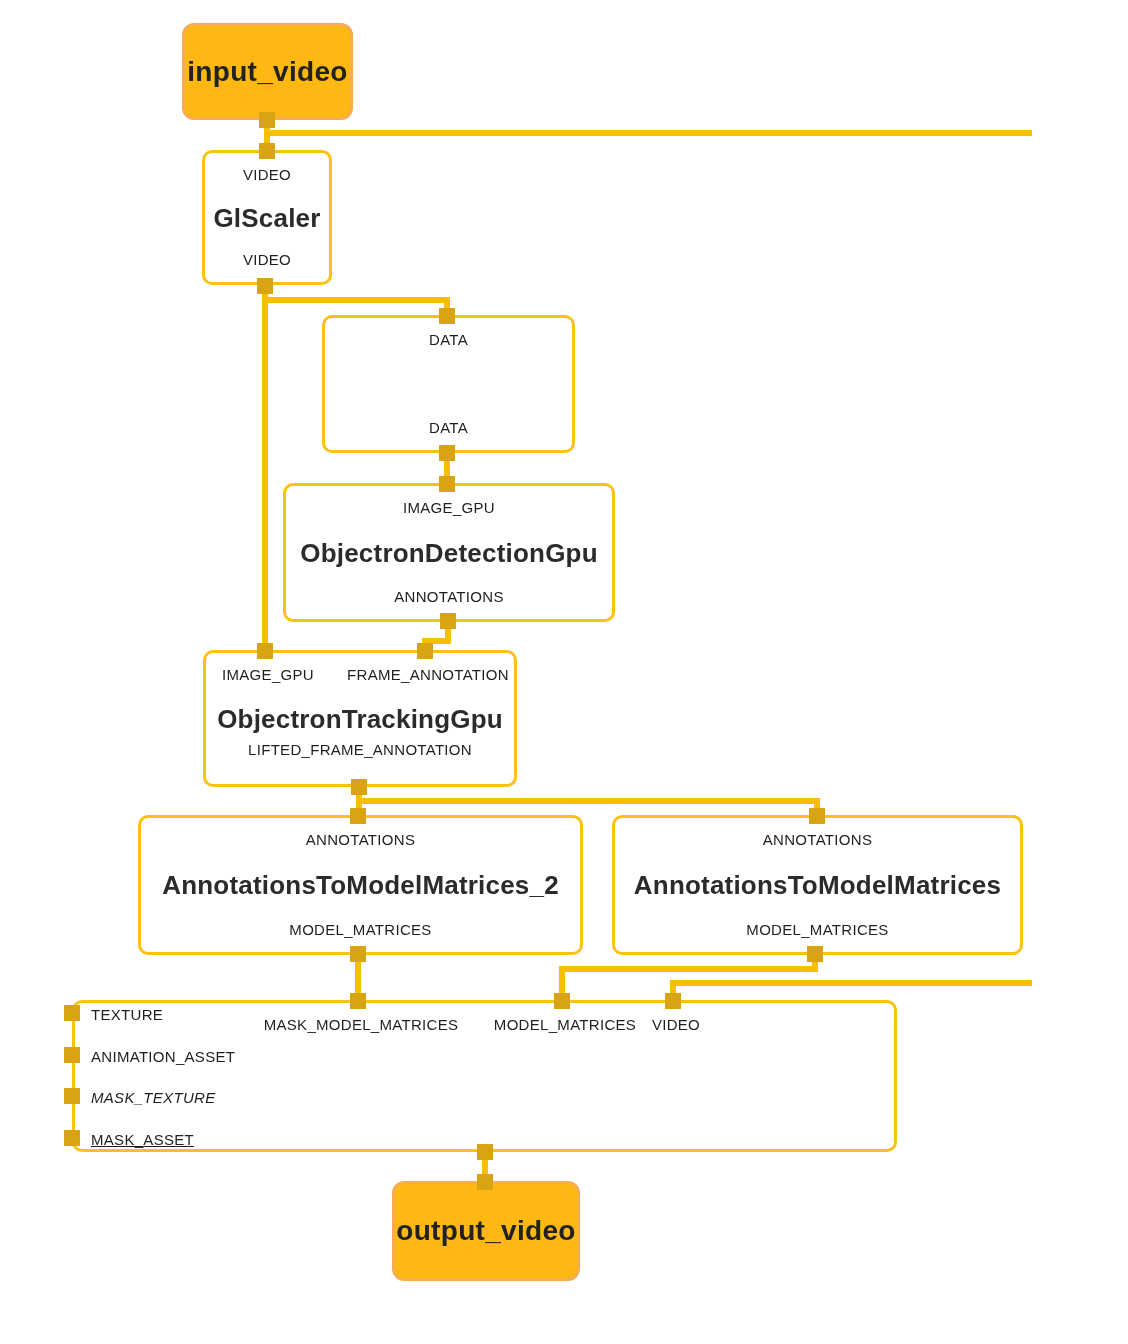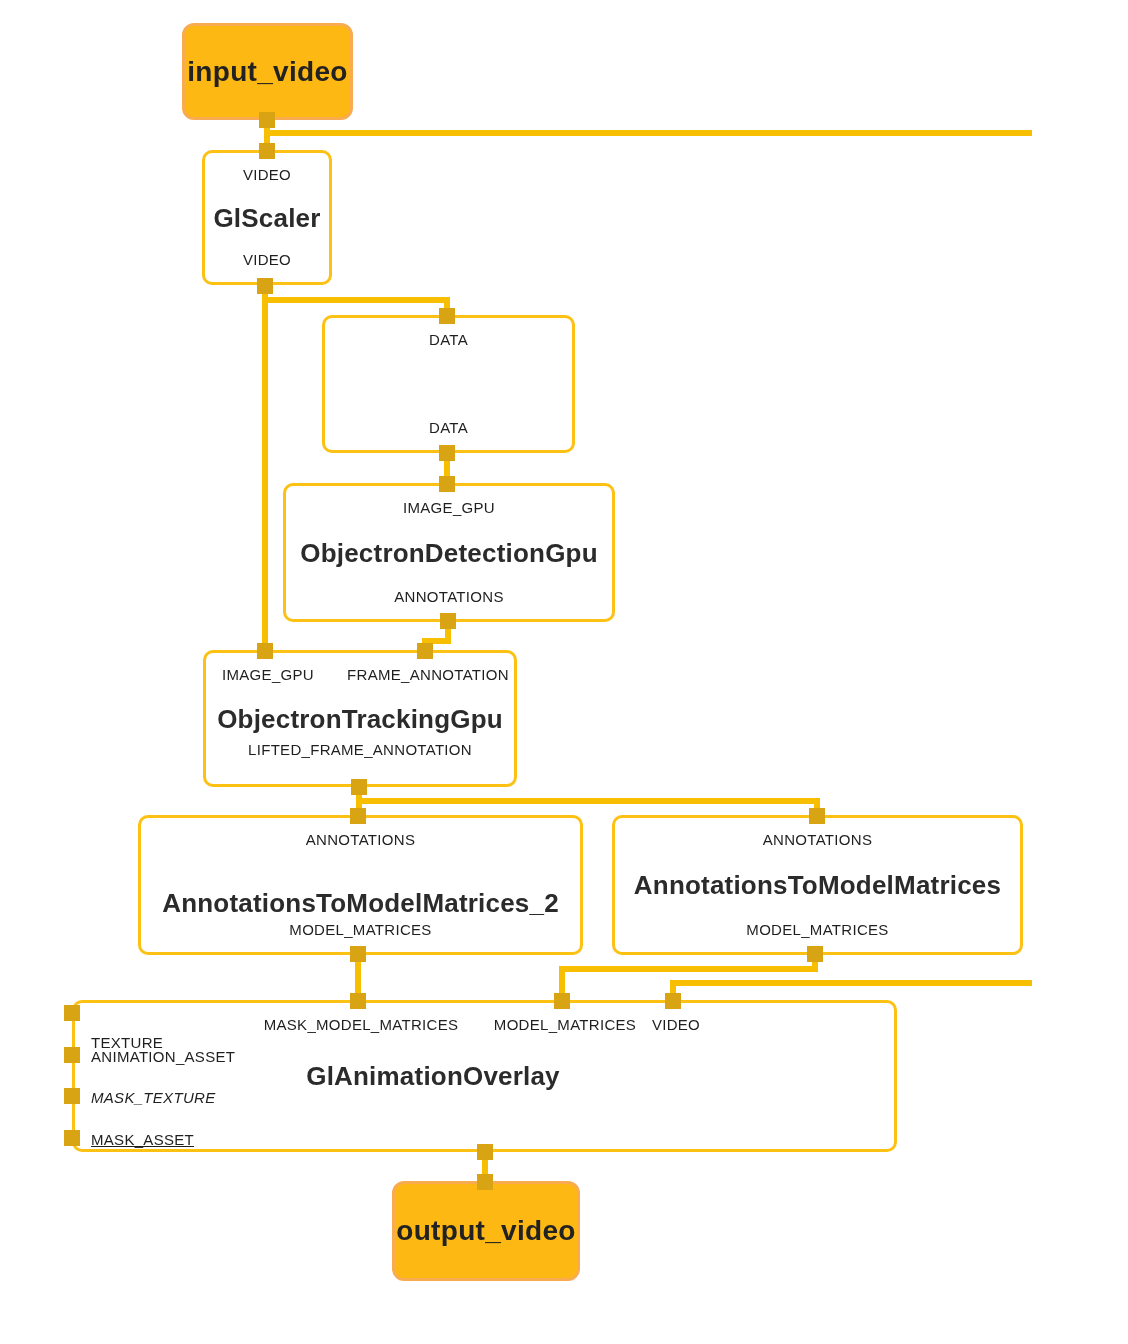--- a/index.html
+++ b/index.html
@@ -97,39 +97,38 @@
 
   <div class="node" style="left:203px;top:650px;width:314px;height:137px;">
     <div class="plabel center" style="left:62px;top:12px;">IMAGE_GPU</div>
     <div class="plabel center" style="left:222px;top:12px;">FRAME_ANNOTATION</div>
     <div class="title" style="left:50%;top:50%;">ObjectronTrackingGpu</div>
     <div class="plabel center" style="left:50%;bottom:24px;">LIFTED_FRAME_ANNOTATION</div>
   </div>
 
   <div class="node" style="left:138px;top:815px;width:445px;height:140px;">
     <div class="plabel center" style="left:50%;top:12px;">ANNOTATIONS</div>
-    <div class="title" style="left:50%;top:50%;margin-top:18px;">AnnotationsToModelMatrices_2</div>
+    <div class="title" style="left:50%;top:50%;">AnnotationsToModelMatrices_2</div>
     <div class="plabel center" style="left:50%;bottom:12px;">MODEL_MATRICES</div>
   </div>
 
   <div class="node" style="left:612px;top:815px;width:411px;height:140px;">
     <div class="plabel center" style="left:50%;top:12px;">ANNOTATIONS</div>
     <div class="title" style="left:50%;top:50%;">AnnotationsToModelMatrices</div>
     <div class="plabel center" style="left:50%;bottom:12px;">MODEL_MATRICES</div>
   </div>
 
   <div class="node" style="left:72px;top:1000px;width:825px;height:152px;">
     <div class="plabel center" style="left:286px;top:12px;">MASK_MODEL_MATRICES</div>
     <div class="plabel center" style="left:490px;top:12px;">MODEL_MATRICES</div>
     <div class="plabel center" style="left:601px;top:12px;">VIDEO</div>
-    <div class="plabel" style="left:16px;top:2px;margin-top:28px;">TEXTURE</div>
+    <div class="plabel" style="left:16px;top:2px;">TEXTURE</div>
     <div class="plabel" style="left:16px;top:44px;">ANIMATION_ASSET</div>
     <div class="plabel" style="left:16px;top:85px;font-style:italic;">MASK_TEXTURE</div>
     <div class="plabel" style="left:16px;top:127px;text-decoration:underline;">MASK_ASSET</div>
-    <div class="title" style="left:358px;top:73px;">GlAnimationOverlay</div>
   </div>
 
   <div class="io-node" style="left:392px;top:1181px;width:188px;height:100px;">
     <div class="io-title">output_video</div>
   </div>
 
   <div class="port" style="left:259px;top:112px;"></div>
   <div class="port" style="left:259px;top:143px;"></div>
   <div class="port" style="left:257px;top:278px;"></div>
   <div class="port" style="left:439px;top:308px;"></div>

